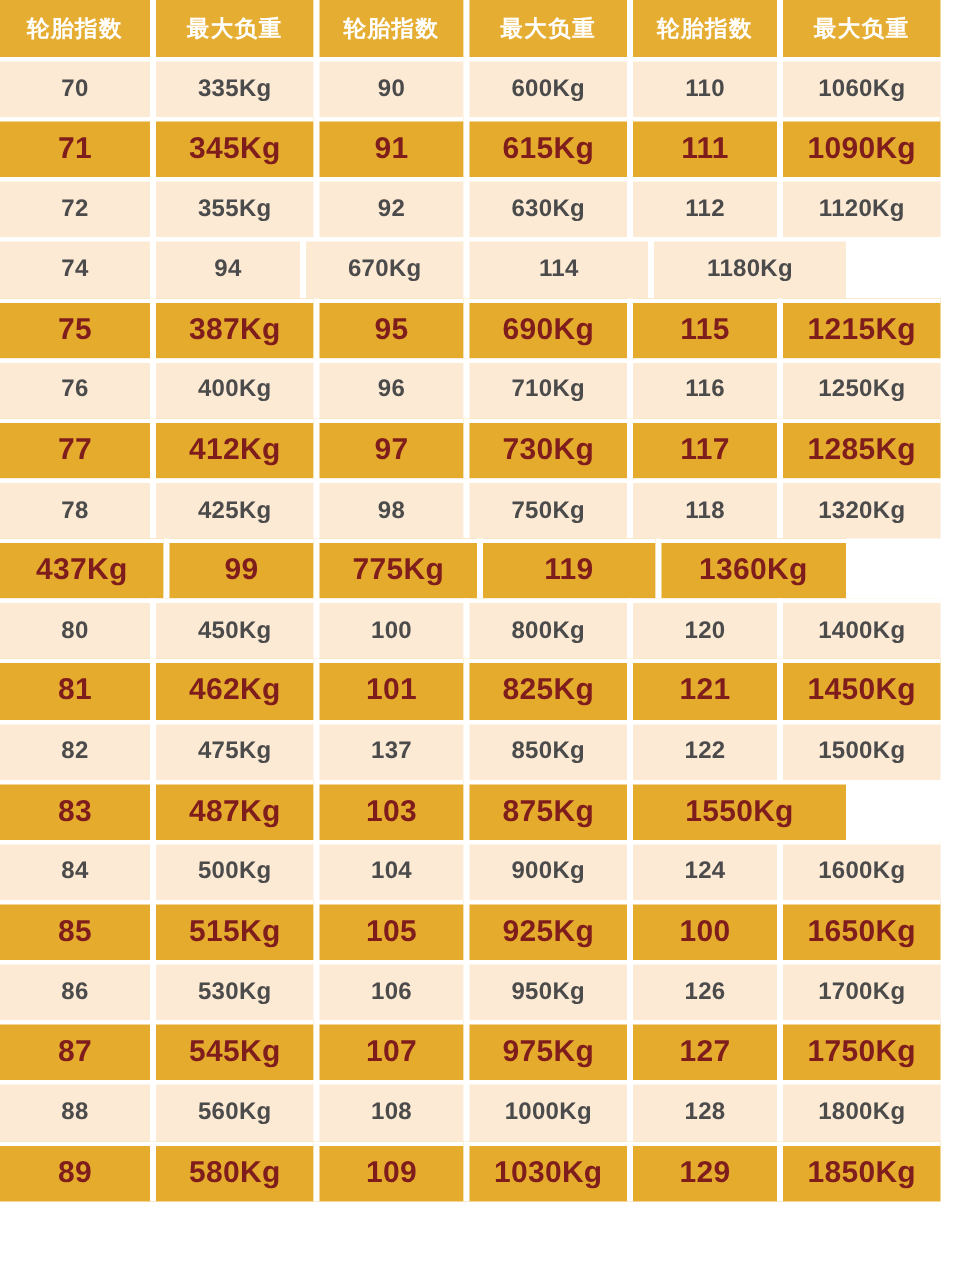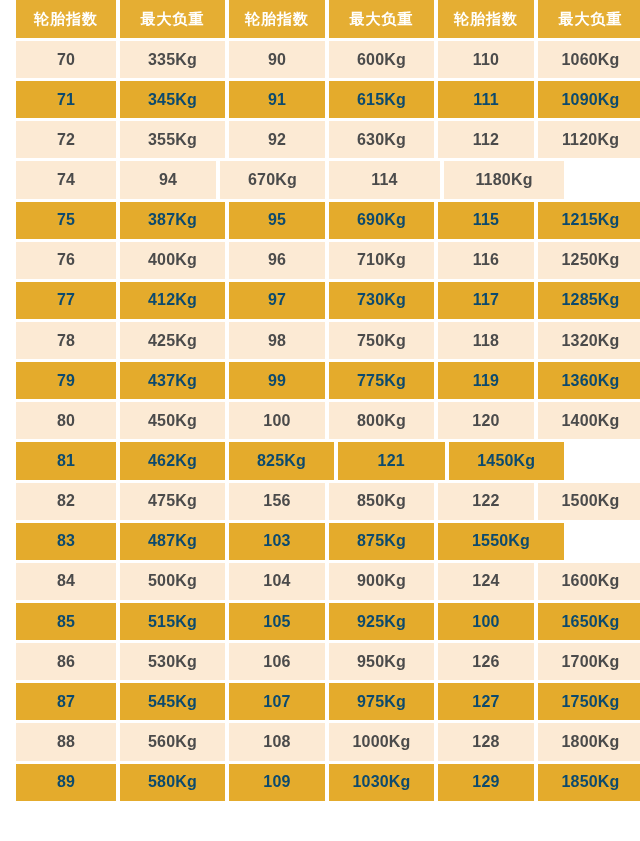--- a/index.html
+++ b/index.html
@@ -15,21 +15,20 @@
     font-family: "Liberation Sans", "DejaVu Sans", sans-serif;
   }
 
   #load-index-table {
     width: 564px;
     height: 841px;
     display: flex;
     flex-direction: column;
     background: #ffffff;
     box-sizing: border-box;
-    padding-left: 16px;
   }
 
   .tbl-row {
     display: flex;
     flex-direction: row;
     width: 100%;
     flex: 0 0 auto;
     box-sizing: border-box;
   }
 
@@ -79,23 +78,23 @@
   
   .data-row.stripe-light .tbl-cell {
     background: #fcead4;
     color: #4b4b4b;
     font-weight: bold;
     font-size: 16px;
   }
 
   .data-row.stripe-gold .tbl-cell {
     background: #e4ab2c;
-    color: #0c4a6e;
+    color: #7f1d1d;
     font-weight: bold;
-    font-size: 16px;
+    font-size: 20px;
   }
 </style>
 </head>
 <body>
 
 <div id="load-index-table">
     <div class="tbl-row header-row">
       <div class="tbl-cell col-idx">轮胎指数</div>
       <div class="tbl-cell col-load">最大负重</div>
       <div class="tbl-cell col-idx">轮胎指数</div>
@@ -160,46 +159,46 @@
     </div>
     <div class="tbl-row data-row stripe-light">
       <div class="tbl-cell col-idx">78</div>
       <div class="tbl-cell col-load">425Kg</div>
       <div class="tbl-cell col-idx">98</div>
       <div class="tbl-cell col-load">750Kg</div>
       <div class="tbl-cell col-idx c3">118</div>
       <div class="tbl-cell col-load c3">1320Kg</div>
     </div>
     <div class="tbl-row data-row stripe-gold">
-      <div class="tbl-cell col-idx">79</div>
       <div class="tbl-cell col-load">437Kg</div>
       <div class="tbl-cell col-idx">99</div>
       <div class="tbl-cell col-load">775Kg</div>
       <div class="tbl-cell col-idx c3">119</div>
       <div class="tbl-cell col-load c3">1360Kg</div>
     </div>
     <div class="tbl-row data-row stripe-light">
       <div class="tbl-cell col-idx">80</div>
       <div class="tbl-cell col-load">450Kg</div>
       <div class="tbl-cell col-idx">100</div>
       <div class="tbl-cell col-load">800Kg</div>
       <div class="tbl-cell col-idx c3">120</div>
       <div class="tbl-cell col-load c3">1400Kg</div>
     </div>
     <div class="tbl-row data-row stripe-gold">
       <div class="tbl-cell col-idx">81</div>
       <div class="tbl-cell col-load">462Kg</div>
+      <div class="tbl-cell col-idx">101</div>
       <div class="tbl-cell col-load">825Kg</div>
       <div class="tbl-cell col-idx c3">121</div>
       <div class="tbl-cell col-load c3">1450Kg</div>
     </div>
     <div class="tbl-row data-row stripe-light">
       <div class="tbl-cell col-idx">82</div>
       <div class="tbl-cell col-load">475Kg</div>
-      <div class="tbl-cell col-idx">156</div>
+      <div class="tbl-cell col-idx">137</div>
       <div class="tbl-cell col-load">850Kg</div>
       <div class="tbl-cell col-idx c3">122</div>
       <div class="tbl-cell col-load c3">1500Kg</div>
     </div>
     <div class="tbl-row data-row stripe-gold">
       <div class="tbl-cell col-idx">83</div>
       <div class="tbl-cell col-load">487Kg</div>
       <div class="tbl-cell col-idx">103</div>
       <div class="tbl-cell col-load">875Kg</div>
       <div class="tbl-cell col-load c3">1550Kg</div>

